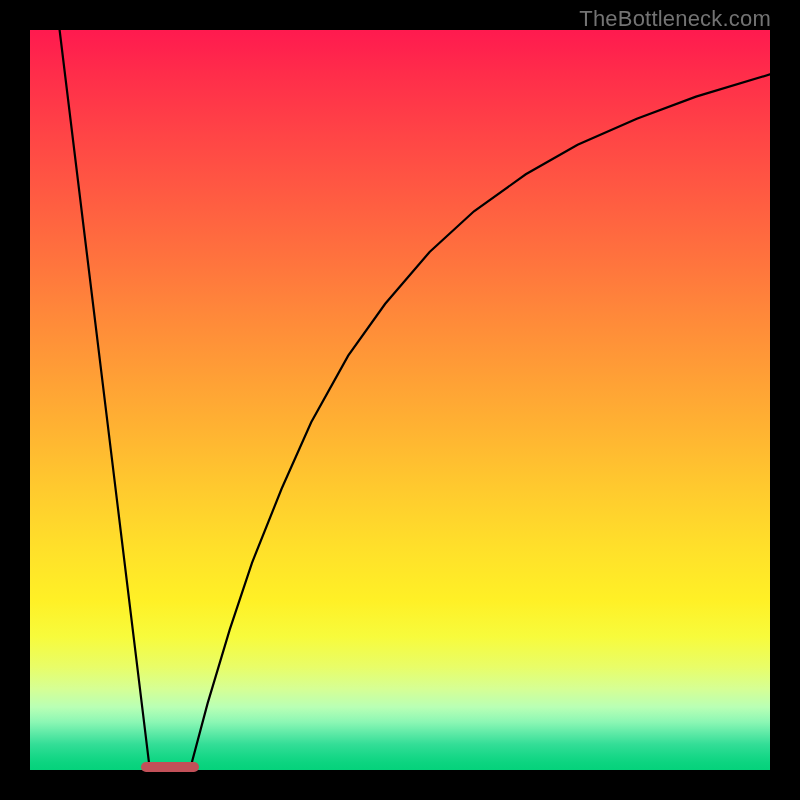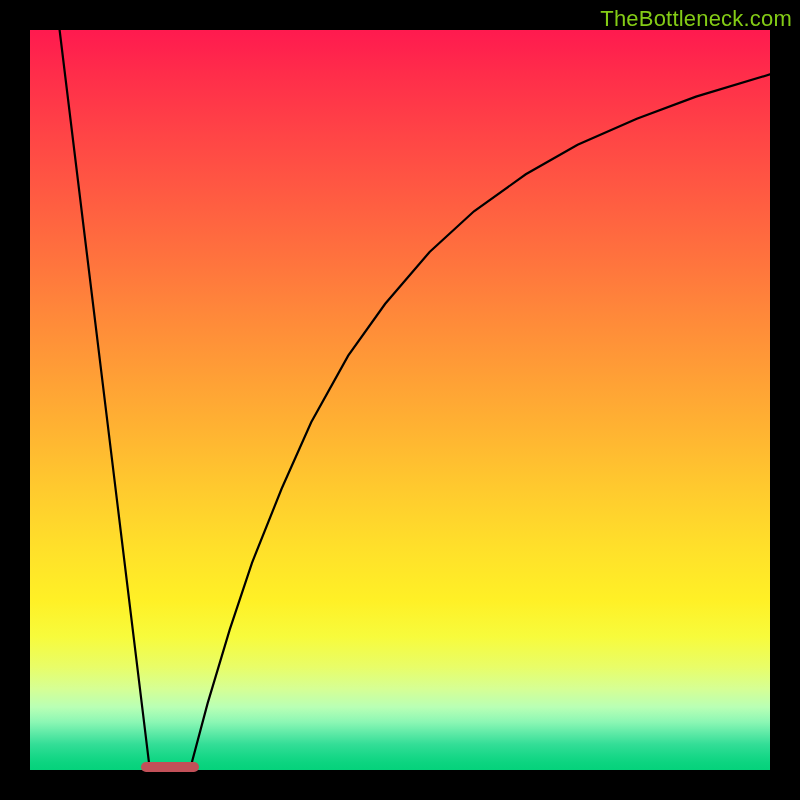--- a/index.html
+++ b/index.html
@@ -60,22 +60,22 @@
   }
   .marker {
     position: absolute;
     height: 10px;
     border-radius: 5px;
     background: #c25058;
   }
   .watermark {
     position: absolute;
     top: 6px;
-    right: 8px;
-    color: #84cc16;
+    right: 29px;
+    color: #737373;
     font-size: 22px;
     letter-spacing: 0.2px;
     font-weight: 400;
   }
 </style>
 </head>
 <body>
 
 <div class="chart-frame">
   <div class="plot-area">

